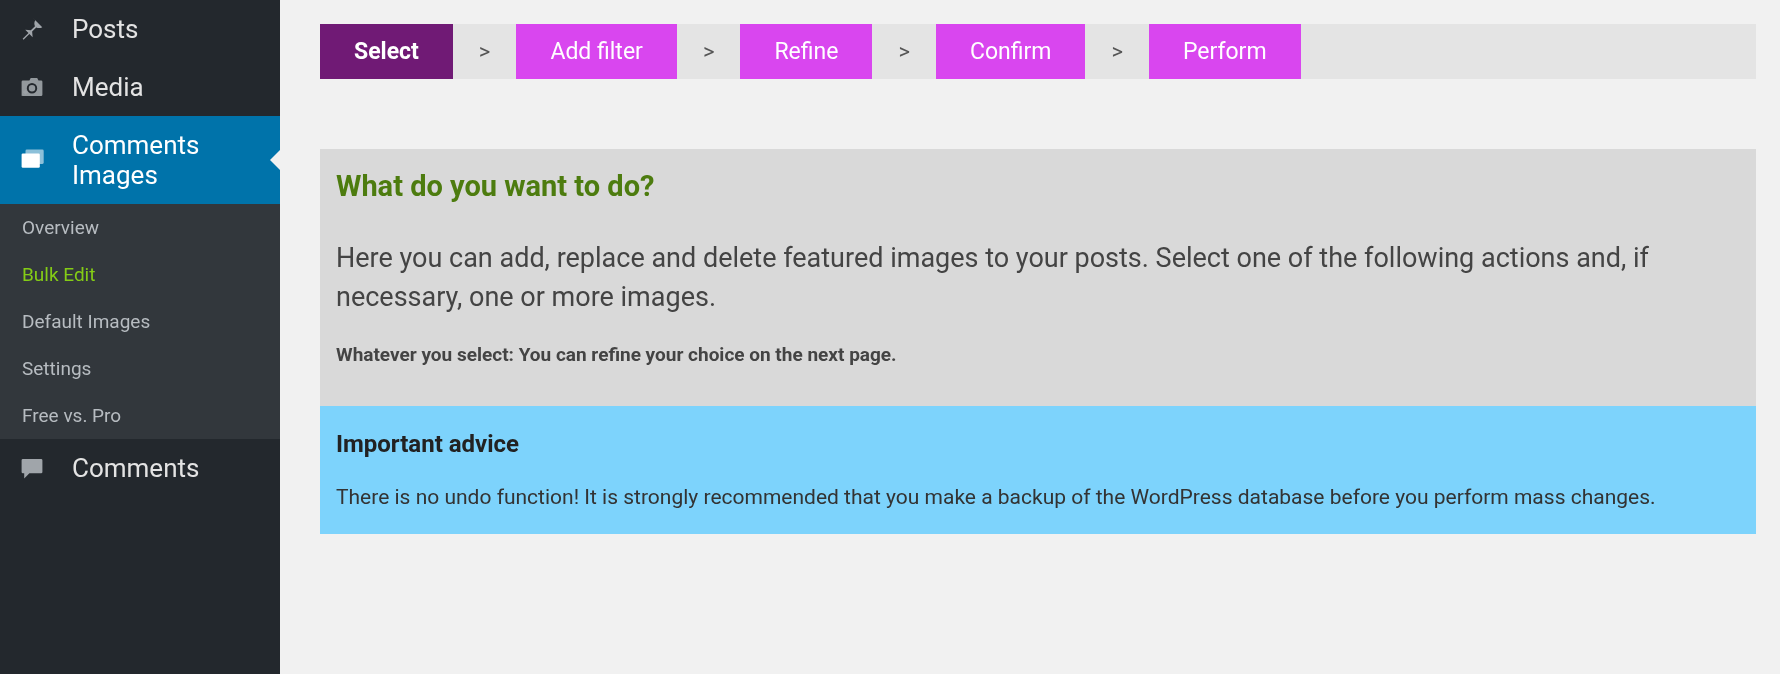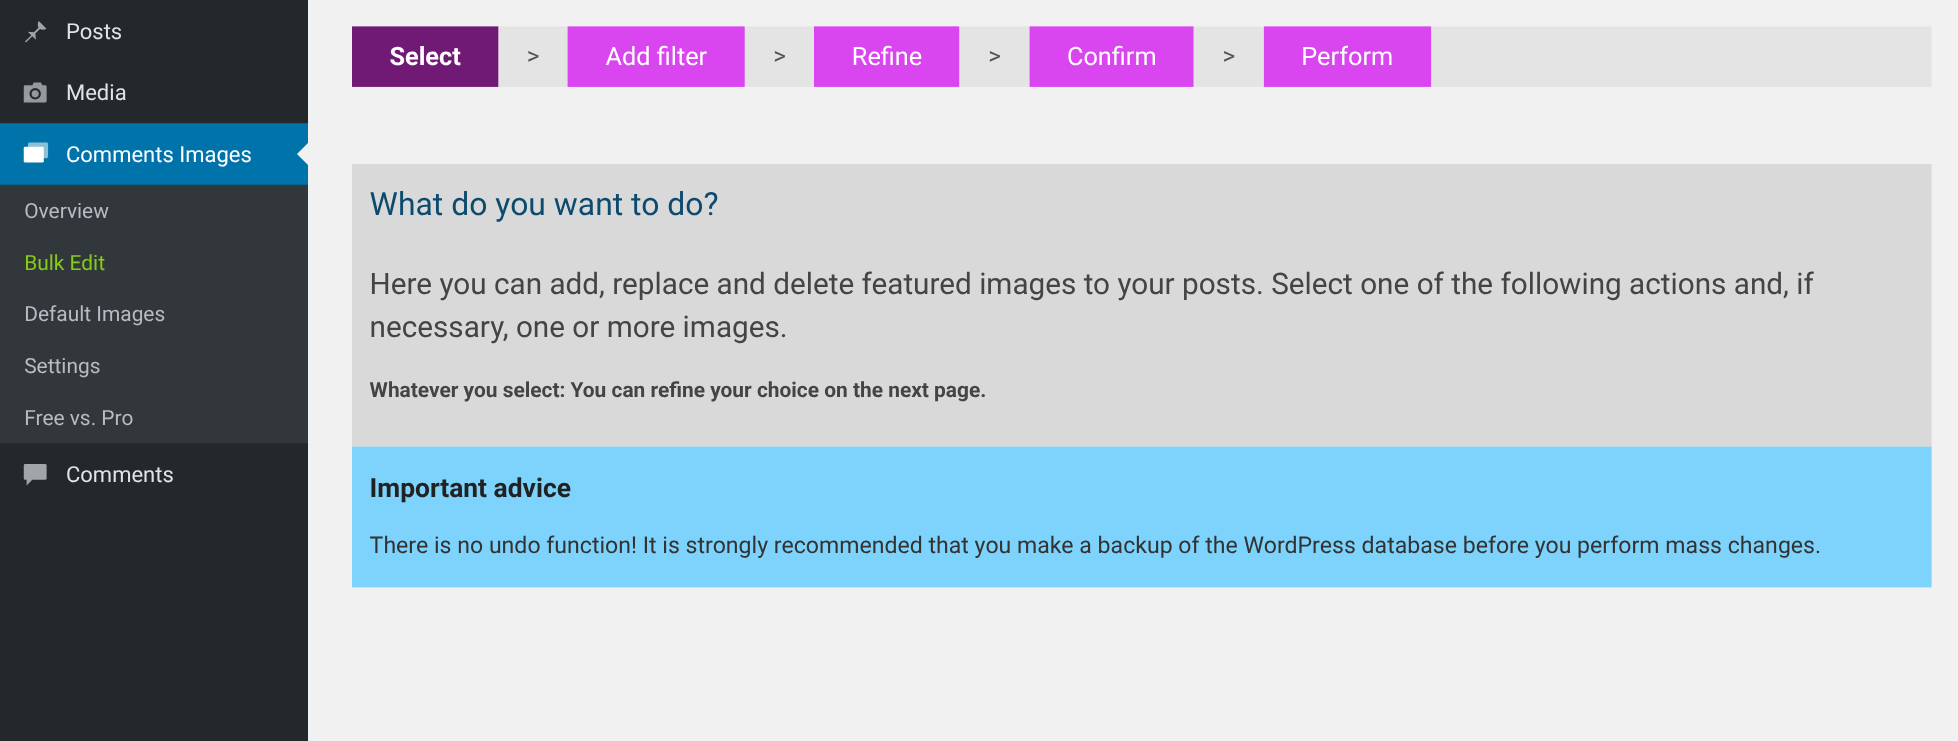--- a/index.html
+++ b/index.html
@@ -20,23 +20,23 @@
     flex: 0 0 280px;
     background: #23282d;
     color: #eee;
     height: 100%;
     overflow: hidden;
   }
   .sidebar-top, .sidebar-sub { list-style: none; }
   .sidebar-item {
     display: flex;
     align-items: center;
-    gap: 14px;
+    gap: 26px;
     padding: 14px 16px 14px 18px;
-    font-size: 20px;
+    font-size: 26px;
     color: #e3e3e3;
     cursor: pointer;
     position: relative;
   }
   .sidebar-item .icon {
     width: 28px; height: 28px;
     display: inline-flex; align-items: center; justify-content: center;
     flex: 0 0 28px;
   }
   .sidebar-item svg { fill: #a0a5aa; }
@@ -99,22 +99,22 @@
   .panel {
     margin-top: 70px;
   }
   .panel-top {
     background: #d9d9d9;
     padding: 20px 16px 40px 16px;
     color: #444;
   }
   .panel-title {
     font-size: 29px;
-    font-weight: 400;
-    color: #0c4a6e;
+    font-weight: 700;
+    color: #4d7c0f;
   }
   .panel-separator { height: 36px; }
   .panel-lead {
     font-size: 27px;
     font-weight: 400;
     margin-bottom: 26px;
     line-height: 1.45;
   }
   .panel-lead2 {
     font-size: 19px;

